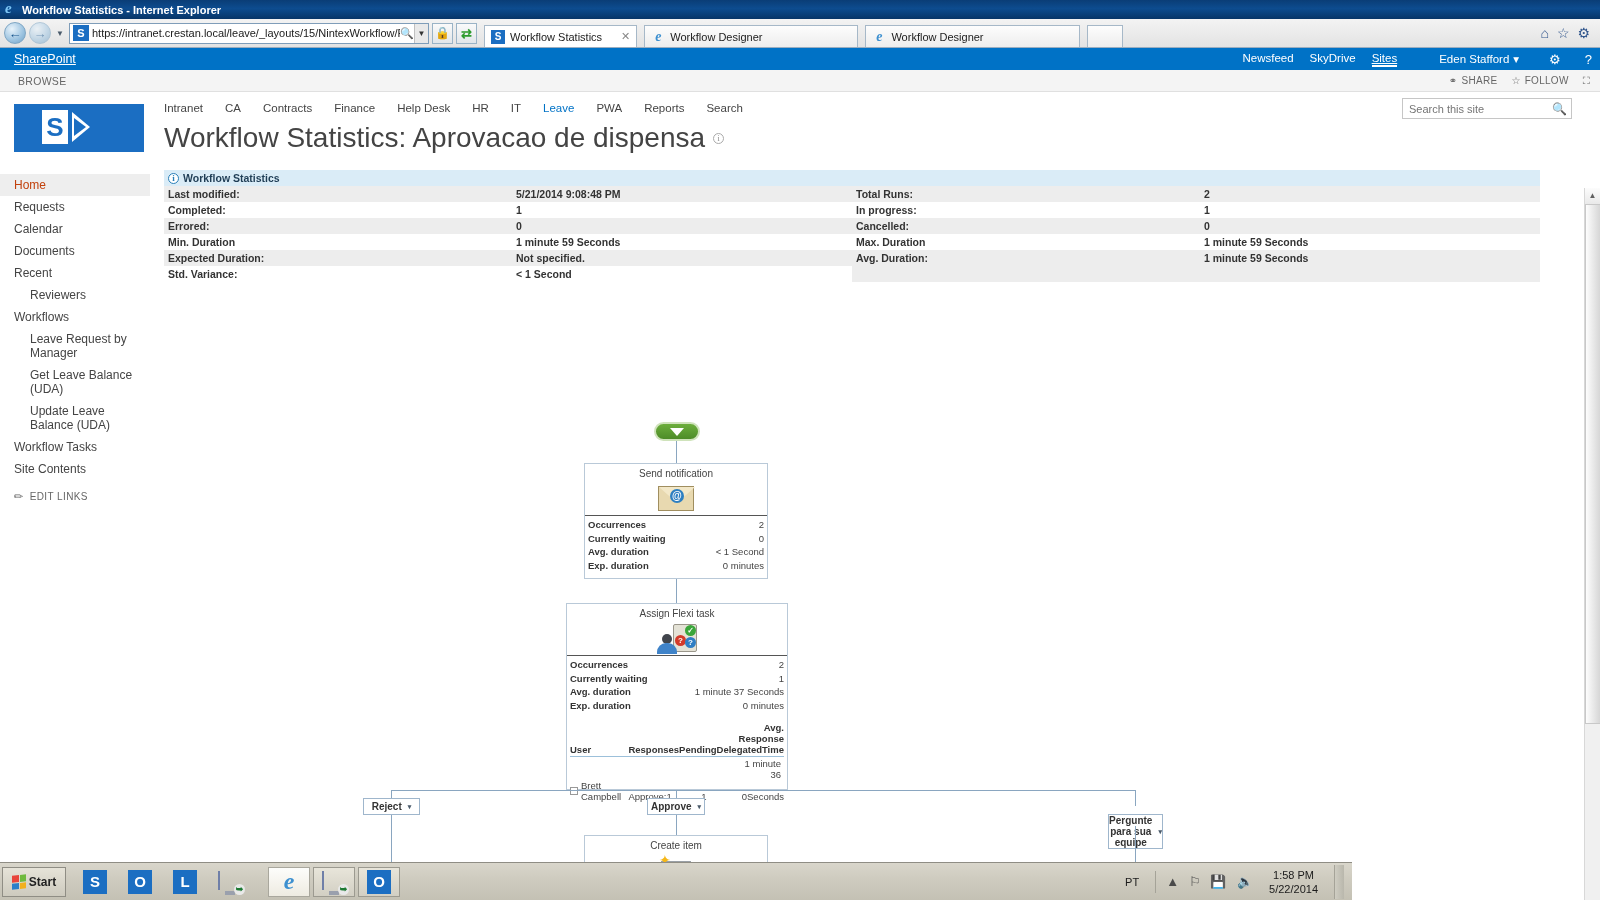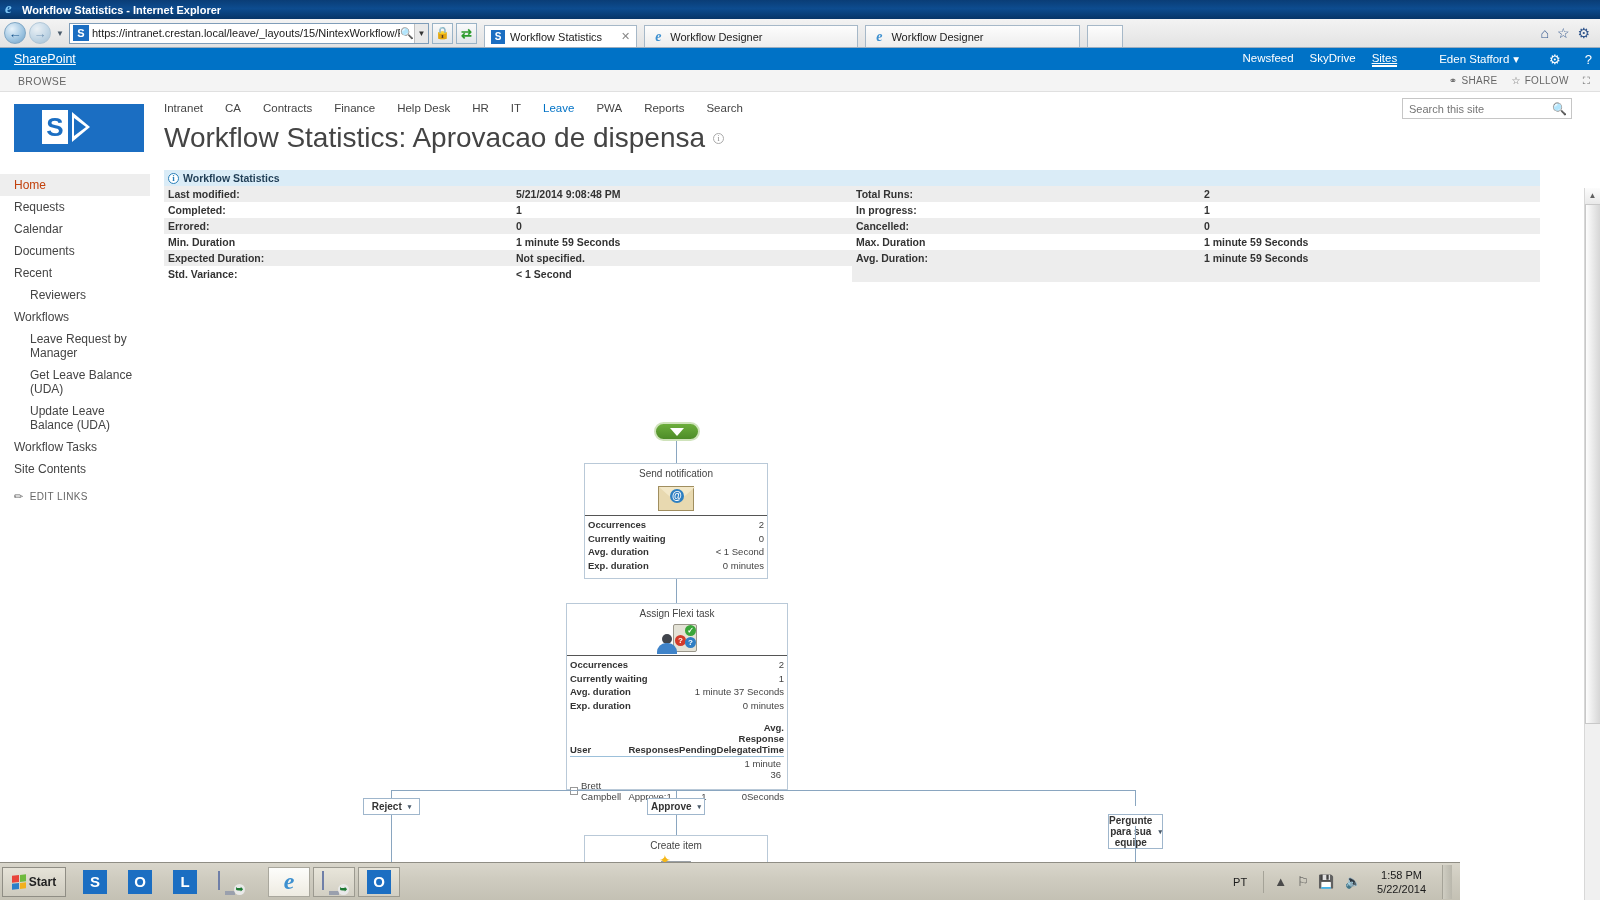--- a/index.html
+++ b/index.html
@@ -349,21 +349,21 @@
     background: linear-gradient(to bottom,#fcfcfc,#e9e9e9);
   }
   .vscroll .thumb {
     position: absolute; top: 16px; left: 0; width: 16px; height: 520px;
     background: linear-gradient(to right,#fdfdfd,#d6d6d6);
     border: 1px solid #c8c8c8;
   }
 
   
   .taskbar {
-    position: absolute; left: 0; bottom: 0; width: 1460px; height: 38px;
+    position: absolute; left: 0; bottom: 0; width: 1352px; height: 38px;
     background: linear-gradient(to bottom,#d9d6cb,#cfccc0 40%, #c4c1b4);
     border-top: 1px solid #8f8d84;
     display: flex; align-items: center; padding: 0 2px;
   }
   .start-btn {
     height: 30px; width: 64px; flex: none; margin-right: 8px;
     background: linear-gradient(to bottom,#e6e3d8,#cdcabe);
     border: 1px solid #8f8d84;
     display: flex; align-items: center; justify-content: center; gap: 3px;
     font-size: 12px; font-weight: bold; color: #222;

